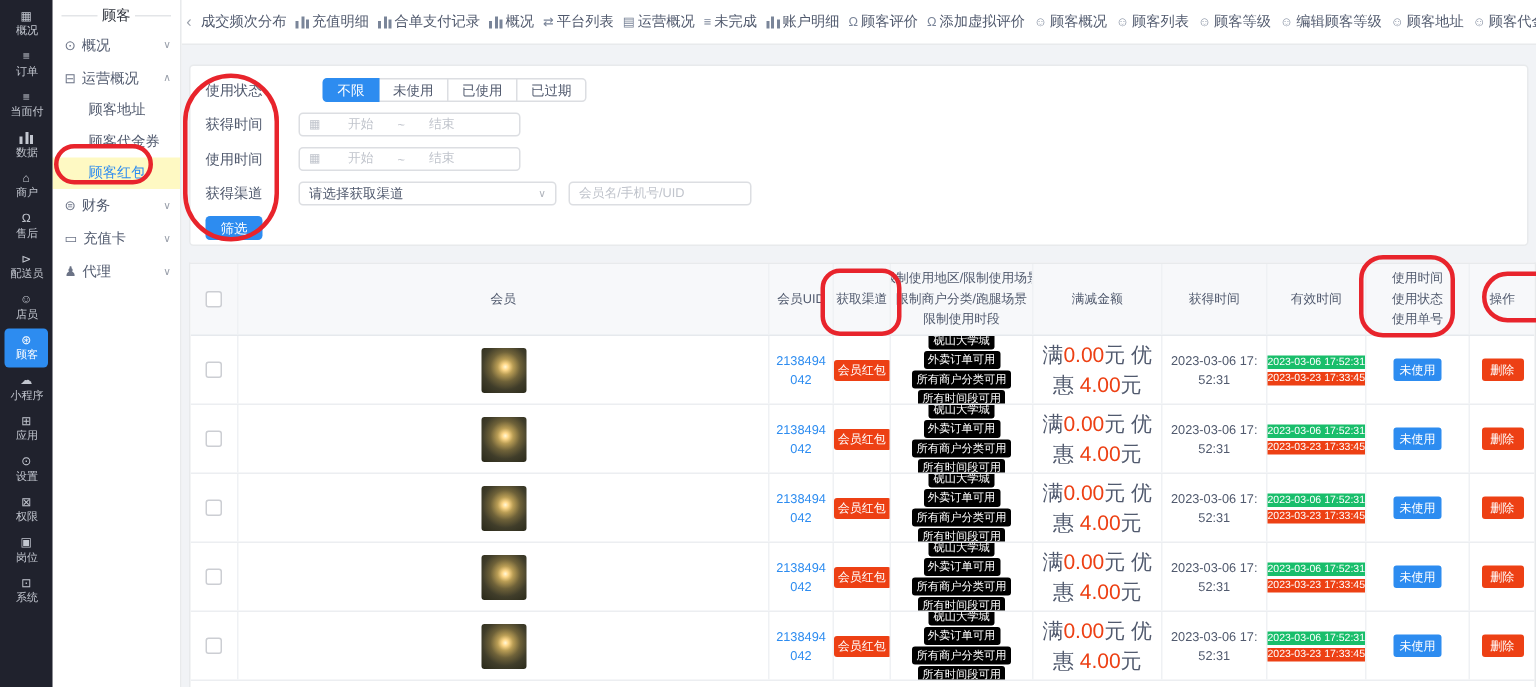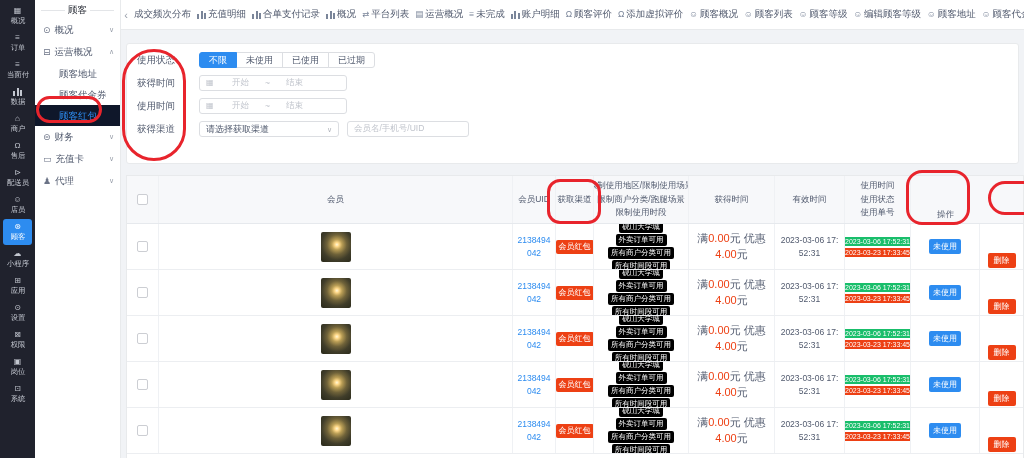--- a/index.html
+++ b/index.html
@@ -15,65 +15,65 @@
   .rail-item.active { background:#2d8cf0; color:#fff; }
 
   
   .submenu { position:absolute; left:35px; top:0; width:86px; height:458px; background:#fff; border-right:1px solid #e8eaec; z-index:4; }
   .submenu-title { display:flex; align-items:center; gap:3px; padding:4px 6px 2px; color:#2b2f38; font-size:9.5px; }
   .submenu-title .line { flex:1; height:1px; background:#e3e5e8; }
   .sm-group { display:flex; align-items:center; gap:4px; padding:0 6px 0 8px; height:22px; font-size:9.5px; color:#515a6e; cursor:pointer; }
   .sm-group .ic { font-size:9px; color:#6b7386; }
   .sm-chev { margin-left:auto; font-size:7px; color:#9aa0ab; }
   .sm-child { height:21px; line-height:21px; padding-left:24px; font-size:9.5px; color:#515a6e; cursor:pointer; }
-  .sm-child.active { background:#0f172a; color:#2d8cf0; }
+  .sm-child.active { background:#fef9c3; color:#2d8cf0; }
 
   
   .tabbar { position:absolute; left:121px; right:0; top:0; height:30px; background:#fff; border-bottom:1px solid #e8eaec; display:flex; align-items:center; z-index:3; }
   .tab-scroll { width:10px; color:#9aa0ab; font-size:11px; text-align:center; flex:0 0 auto; cursor:pointer; }
   .tabs { display:flex; flex:1; justify-content:space-between; align-items:center; overflow:hidden; padding-right:3px; }
   .tab { display:flex; align-items:center; gap:2px; font-size:9.5px; color:#515a6e; padding:4px 3px; white-space:nowrap; border-radius:3px; cursor:pointer; }
   .tab .ic { font-size:8.5px; color:#7a8599; }
   .ic-bars { width:9px; height:8px;
     background-image:linear-gradient(currentColor,currentColor),linear-gradient(currentColor,currentColor),linear-gradient(currentColor,currentColor);
     background-size:2px 5px,2px 8px,2px 6px; background-position:0 100%,3.5px 100%,7px 100%; background-repeat:no-repeat; }
 
   
   .filter-card { position:absolute; left:126px; top:43px; width:893px; height:121px; background:#fff; border:1px solid #e8eaec; border-radius:3px; padding:8px 0 0 10px; z-index:2; }
   .f-row { display:flex; align-items:center; height:16px; margin-bottom:7px; }
   .f-label { width:62px; font-size:9.5px; color:#515a6e; flex:0 0 auto; }
   .seg { display:flex; }
   .seg-btn { height:16px; line-height:14px; padding:0 9px; font-size:9px; border:1px solid #dcdee2; background:#fff; color:#515a6e; margin-left:-1px; cursor:pointer; }
-  .seg-btn:first-child { border-radius:3px 0 0 3px; margin-left:0; }
+  .seg-btn:first-child { border-radius:3px 0 0 3px; margin-left:16px; }
   .seg-btn:last-child { border-radius:0 3px 3px 0; }
   .seg-btn.active { background:#2d8cf0; border-color:#2d8cf0; color:#fff; position:relative; }
   .date-input { width:148px; height:16px; border:1px solid #dcdee2; border-radius:3px; background:#fff; display:flex; align-items:center; padding:0 6px; font-size:8.5px; color:#c0c4cc; cursor:pointer; }
   .date-input .cal { font-size:8px; margin-right:8px; color:#c0c4cc; }
   .date-input .ph { width:38px; text-align:center; }
   .date-input .tld { width:16px; text-align:center; }
-  .select { width:140px; height:16px; border:1px solid #dcdee2; border-radius:3px; background:#fff; display:flex; align-items:center; justify-content:space-between; padding:0 6px; font-size:9px; color:#515a6e; cursor:pointer; }
+  .select { width:172px; height:16px; border:1px solid #dcdee2; border-radius:3px; background:#fff; display:flex; align-items:center; justify-content:space-between; padding:0 6px; font-size:9px; color:#515a6e; cursor:pointer; }
   .select .chev { font-size:7px; color:#b0b4bc; }
   .kw-input { width:122px; height:16px; border:1px solid #dcdee2; border-radius:3px; background:#fff; display:flex; align-items:center; padding:0 6px; font-size:8.5px; color:#c0c4cc; margin-left:8px; }
   .btn-primary { height:16px; padding:0 10px; background:#2d8cf0; color:#fff; border:none; border-radius:3px; font-size:9px; cursor:pointer; font-family:inherit; }
 
   
   .table-card { position:absolute; left:126px; top:175px; width:898px; height:283px; background:#fff; border:1px solid #e8eaec; border-bottom:none; overflow:hidden; z-index:2; }
   .thead, .tr { display:grid; grid-template-columns:32px 354px 43px 38px 95px 86px 70px 66px 69px 1fr; }
   .thead { height:48px; background:#f7f8fa; border-bottom:1px solid #e6e9ed; }
   .tr { height:46px; border-bottom:1px solid #eceef1; }
   .th, .td { display:flex; flex-direction:column; align-items:center; justify-content:center; text-align:center; border-right:1px solid #eff1f4; min-width:0; overflow:hidden; padding:1px; }
-  .th:last-child, .td:last-child { border-right:none;justify-content:flex-end; }
+  .th:last-child, .td:last-child { border-right:none; }
   .th-line { font-size:8.5px; color:#515a6e; line-height:1.6; white-space:nowrap; }
   .cb { width:11px; height:11px; border:1px solid #ccced3; border-radius:2px; background:#fff; cursor:pointer; }
   .avatar { width:30px; height:30px; border-radius:2px;
     background:radial-gradient(circle at 53% 42%, #fff8da 0%, #ffd98a 9%, #b99d55 22%, #6f6239 42%, #403d2a 65%, #282819 100%); }
   .uid-link { color:#2d8cf0; font-size:8.5px; line-height:1.5; word-break:break-all; cursor:pointer; padding:0 2px; }
   .badge-red { background:#ed4014; color:#fff; font-size:8px; padding:1.5px 3px; border-radius:2px; white-space:nowrap;font-family:Liberation Serif, serif; }
   .badge-green { background:#000000; color:#fff; font-size:7.5px; padding:1px 3px; border-radius:2px; margin:.5px 0; white-space:nowrap; }
-  .amount { font-size:11px; color:#515a6e; line-height:1.4; }
+  .amount { font-size:14px; color:#515a6e; line-height:1.4; }
   .amount .red { color:#ed4014; }
   .time-text { font-size:8.5px; color:#515a6e; line-height:1.5; word-break:break-all; padding:0 3px; }
   .badge-date { color:#fff; font-size:7px; padding:1px 2px; border-radius:2px; margin:1px 0; white-space:nowrap; }
   .badge-date.g { background:#19be6b; }
   .badge-date.r { background:#ed4014; }
   .tag-blue { background:#2d8cf0; color:#fff; font-size:8px; padding:2px 4px; border-radius:2px; white-space:nowrap; }
   .btn-del { background:#ed4014; color:#fff; font-size:8px; padding:2px 6px; border-radius:2px; cursor:pointer; white-space:nowrap; }
 
   
   .ann { position:absolute; border:3px solid #e8242c; z-index:20; pointer-events:none; }
@@ -287,40 +287,46 @@
   <div class="f-row">
     <span class="f-label">获得渠道</span>
     <div class="select">
       <span>请选择获取渠道</span>
       <span class="ic chev">∨</span>
     </div>
     <div class="kw-input">
       <span>会员名/手机号/UID</span>
     </div>
   </div>
+  <div class="f-row">
+    <button class="btn-primary">筛选</button>
+  </div>
 </div>
 
 <div class="table-card">
   <div class="thead" id="thead">
       <div class="th">
         <span class="cb"></span>
       </div>
       <div class="th">
         <div class="th-line">会员</div>
       </div>
       <div class="th">
         <div class="th-line">会员UID</div>
       </div>
       <div class="th">
         <div class="th-line">获取渠道</div>
       </div>
       <div class="th">
         <div class="th-line">限制使用地区/限制使用场景</div>
         <div class="th-line">限制商户分类/跑腿场景</div>
         <div class="th-line">限制使用时段</div>
+      </div>
+      <div class="th">
+        <div class="th-line">满减金额</div>
       </div>
       <div class="th">
         <div class="th-line">获得时间</div>
       </div>
       <div class="th">
         <div class="th-line">有效时间</div>
       </div>
       <div class="th">
         <div class="th-line">使用时间</div>
         <div class="th-line">使用状态</div>

